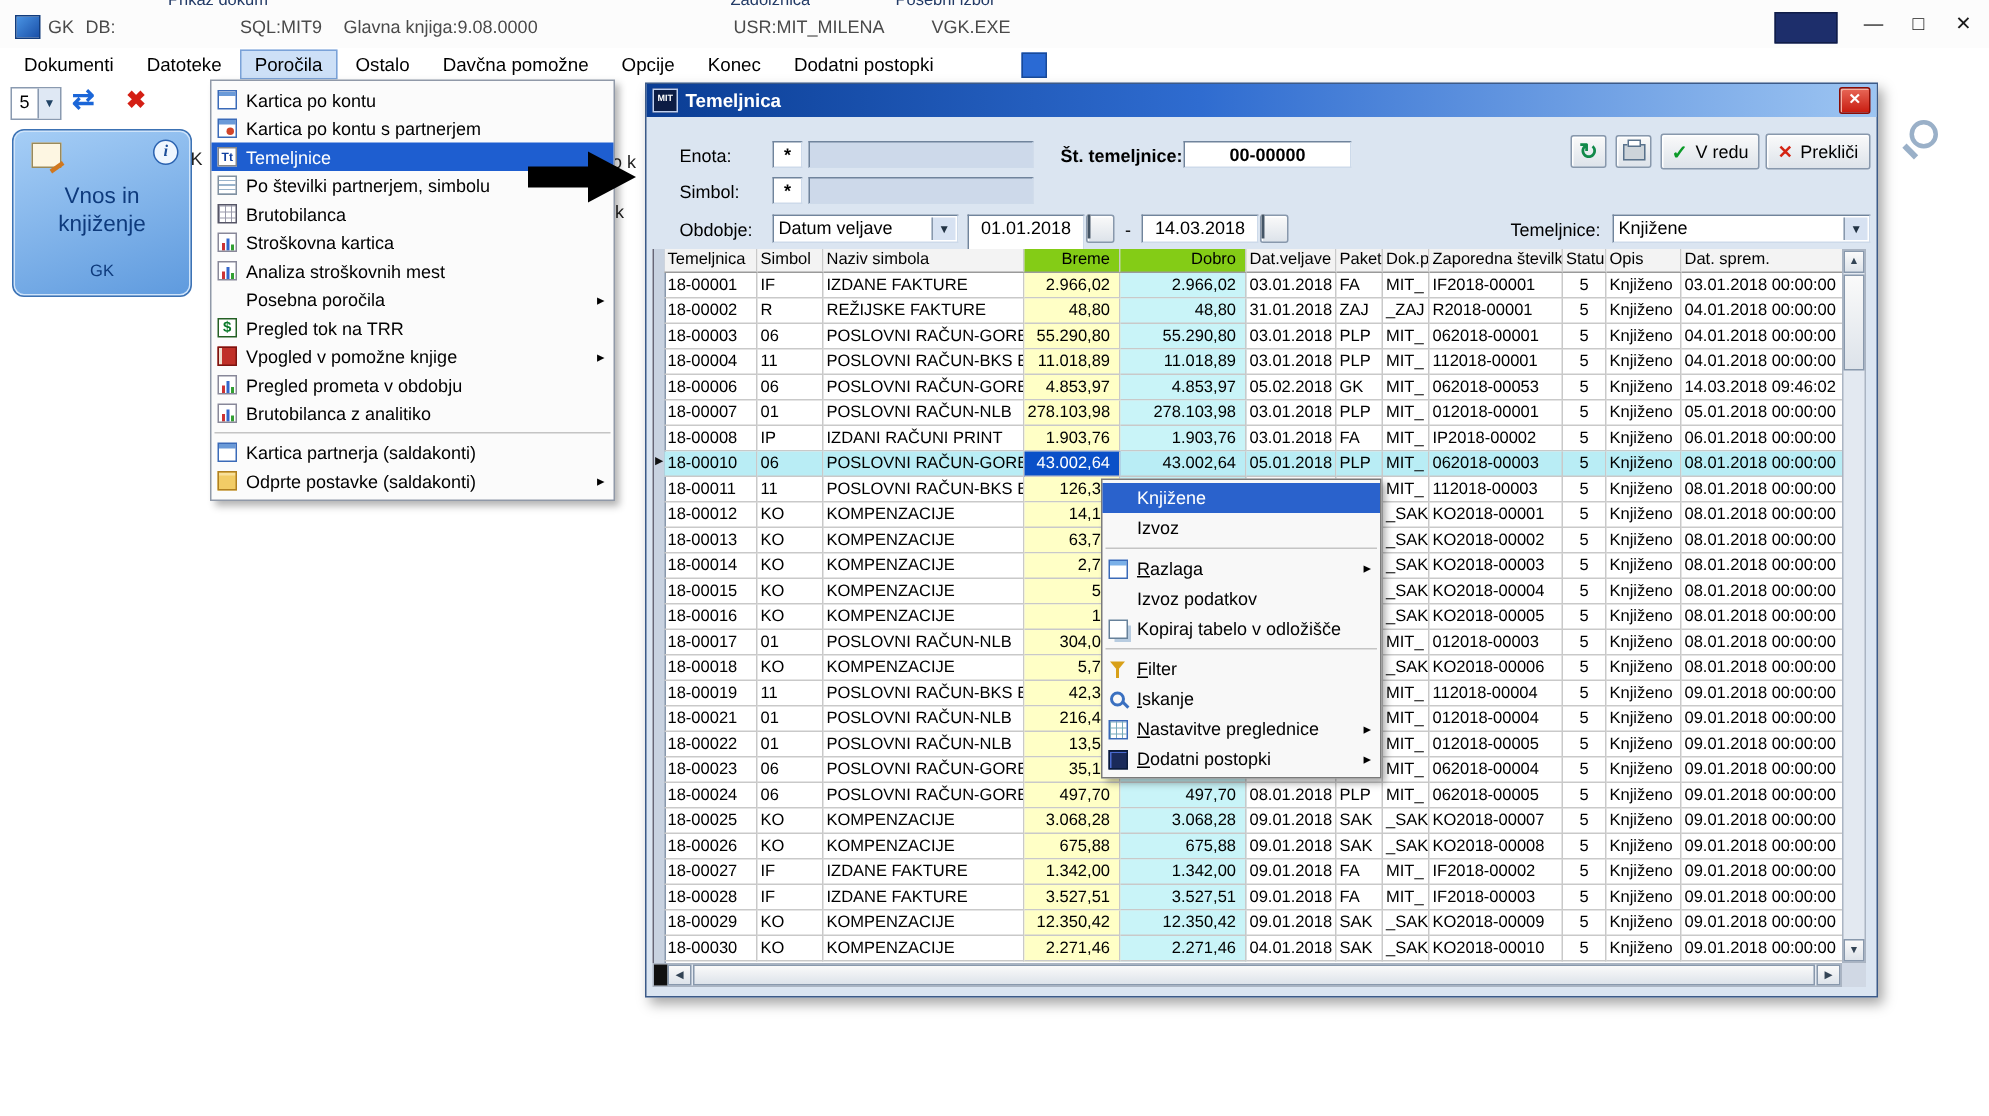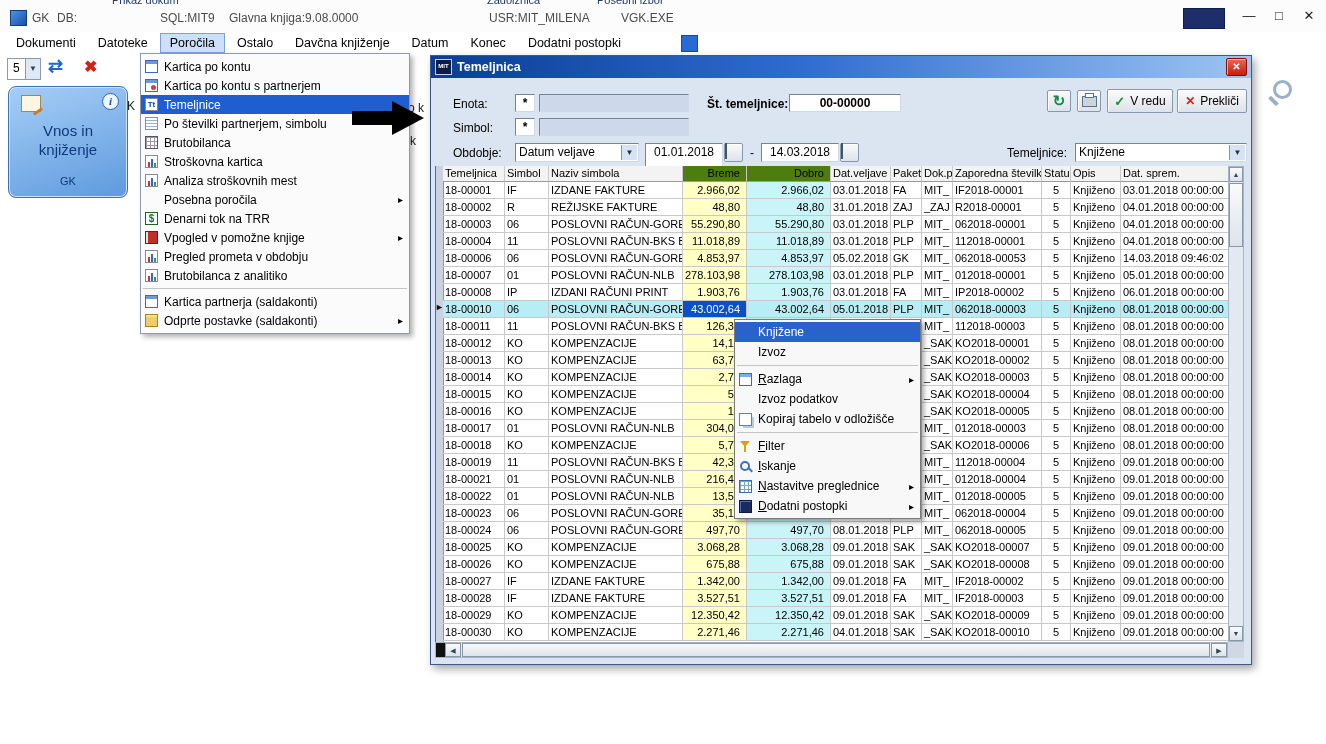--- a/index.html
+++ b/index.html
@@ -122,21 +122,21 @@
   .ghead,.gbody{position:absolute;left:7px;top:0;white-space:nowrap}
   .gbody{top:16px}
   .gcell{display:inline-block;height:17px;line-height:16px;border-right:1px solid #c9c9c9;border-bottom:1px solid #c9c9c9;
          box-sizing:border-box;overflow:hidden;white-space:nowrap;vertical-align:top;padding:0 2px;font-size:11px}
   .ghead .gcell{height:16px;line-height:15px;background:#f3f3f3;border-bottom:1px solid #9a9a9a}
   .grow{height:17px;white-space:nowrap}
   .c-bre,.c-dob{text-align:right}
   .c-bre{background:#ffffc6;padding-right:6px}
   .c-dob{background:#c9f4f8;padding-right:6px}
   .c-sta{text-align:center}
-  .ghead .c-bre,.ghead .c-dob{background:#4d7c0f}
+  .ghead .c-bre,.ghead .c-dob{background:#84cc16}
   .grow.sel .gcell{background:#b9edf5}
   .grow.sel .c-bre{background:#0a50c8;color:#fff}
   .row-pointer{position:absolute;left:4px;top:246px;font-size:9px;color:#111;z-index:6}
 
   
   .vscroll{position:absolute;left:797px;top:110px;width:16px;height:476px;background:#e3e9f1;border:1px solid #aab4c2;box-sizing:border-box}
   .hscroll{position:absolute;left:4px;top:586px;width:793px;height:16px;background:#e3e9f1;border:1px solid #aab4c2;box-sizing:border-box}
   .corner{position:absolute;left:797px;top:586px;width:16px;height:16px;background:#d0d8e4}
   .sb-btn{position:absolute;background:linear-gradient(#fafafa,#dde3ea);border:1px solid #8898ac;font-size:7px;
           text-align:center;color:#345;box-sizing:border-box}
@@ -183,22 +183,22 @@
     <div class="win-btn" style="left:1236px">—</div>
     <div class="win-btn" style="left:1266px">□</div>
     <div class="win-btn" style="left:1296px">✕</div>
   </div>
 
   <div class="menubar">
       <div class="mb-item">Dokumenti</div>
       <div class="mb-item">Datoteke</div>
       <div class="mb-item active">Poročila</div>
       <div class="mb-item">Ostalo</div>
-      <div class="mb-item">Davčna knjiženje</div>
-      <div class="mb-item">Datum</div>
+      <div class="mb-item">Davčna pomožne</div>
+      <div class="mb-item">Opcije</div>
       <div class="mb-item">Konec</div>
       <div class="mb-item">Dodatni postopki</div>
     </div>
   <div class="mb-badge"></div>
 
   <div class="lt-combo">
     <span class="val">5</span>
     <span class="arrow">▼</span>
   </div>
   <div class="lt-refresh">⇄</div>
@@ -240,21 +240,21 @@
         <span class="mi analysis-icon"></span>
         <span class="rm-label">Analiza stroškovnih mest</span>
       </div>
       <div class="rm-item">
         <span class="mi blank-icon"></span>
         <span class="rm-label">Posebna poročila</span>
         <span class="rm-arrow">▸</span>
       </div>
       <div class="rm-item">
         <span class="mi money-icon"></span>
-        <span class="rm-label">Denarni tok na TRR</span>
+        <span class="rm-label">Pregled tok na TRR</span>
       </div>
       <div class="rm-item">
         <span class="mi book-icon"></span>
         <span class="rm-label">Vpogled v pomožne knjige</span>
         <span class="rm-arrow">▸</span>
       </div>
       <div class="rm-item">
         <span class="mi chart-icon"></span>
         <span class="rm-label">Pregled prometa v obdobju</span>
       </div>

